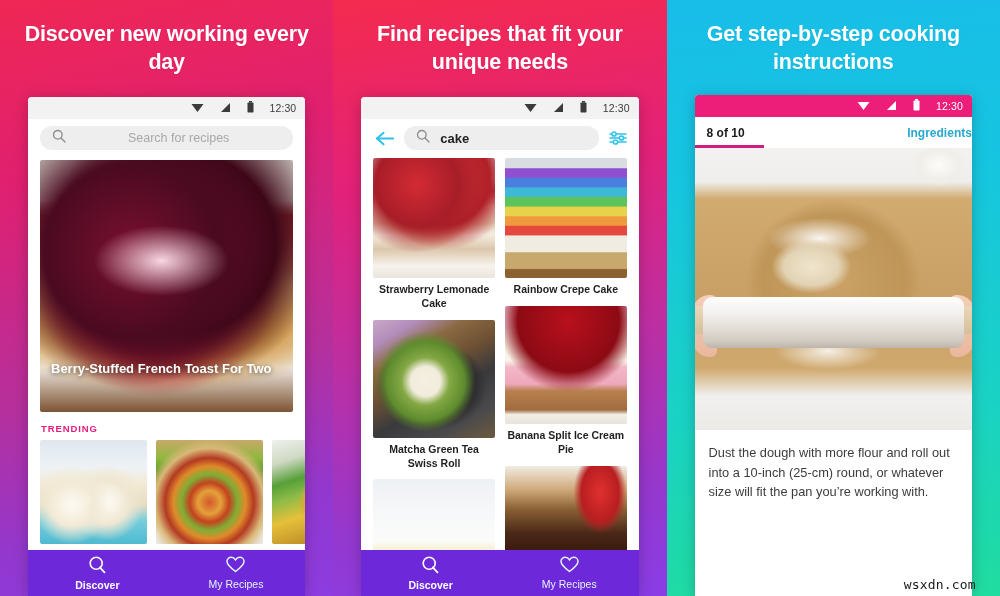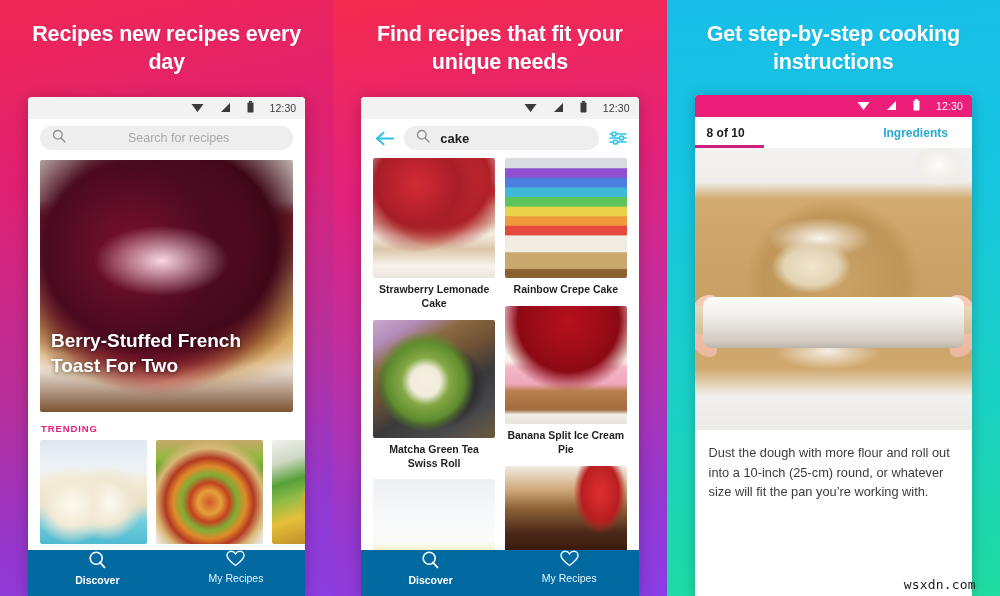--- a/index.html
+++ b/index.html
@@ -64,54 +64,54 @@
 
   
   .p1-body { flex: 1 1 auto; overflow: hidden; background: #fff; padding: 0 12px; }
   .hero {
     position: relative; width: 100%; height: 252px; border-radius: 2px; overflow: hidden;
     margin-top: 2px;
   }
   .hero-img { position: absolute; inset: 0; }
   .hero-title {
     position: absolute; left: 11px; right: 14px; bottom: 34px;
-    color: #fff; font-size: 19px; font-weight: bold; line-height: 1.28;
+    color: #fff; font-size: 13px; font-weight: bold; line-height: 1.28;
     text-shadow: 0 1px 5px rgba(0,0,0,0.55);
   }
   .trending {
     color: #e8197e; font-size: 9.5px; font-weight: bold; letter-spacing: 0.9px;
     margin: 11px 0 6px 1px;
   }
   .trend-row { display: flex; gap: 9px; }
   .trend-card { width: 107px; height: 104px; border-radius: 2px; overflow: hidden; flex: 0 0 auto; position: relative; }
 
   
   .bottomnav {
-    flex: 0 0 46px; height: 46px; background: #0369a1;
-    display: flex; 
+    flex: 0 0 46px; height: 46px; background: #6d28d9;
+    display: flex; align-items: center;
   }
   .navitem { flex: 1; display: flex; flex-direction: column; align-items: center; gap: 1px; cursor: pointer; }
   .navlabel { font-size: 10.5px; color: #ffffff; }
   .navitem.active .navlabel { font-weight: bold; }
   .navitem:not(.active) .navlabel { color: #e3f6fd; }
 
   
   .p2-body { flex: 1 1 auto; overflow: hidden; background: #fff; padding: 0 12px; }
   .grid { display: flex; gap: 10px; }
   .col { flex: 1 1 0; display: flex; flex-direction: column; }
   .rcard { margin-bottom: 9px; }
   .rthumb { width: 100%; height: 120px; border-radius: 2px; overflow: hidden; position: relative; }
   .rthumb.tall { height: 118px; }
   .rtitle { font-size: 10.5px; font-weight: bold; color: #1f1f1f; line-height: 1.32; margin-top: 5px; text-align: center; }
 
   
   .step-head {
     flex: 0 0 auto; background: #fff;
     display: flex; align-items: center; justify-content: space-between;
-    padding: 9px 24px 8px 12px;
+    padding: 9px 0 8px 12px;
     position: relative;
   }
   .step-count { font-size: 12px; font-weight: bold; color: #1c1c1c; }
   .step-ingredients { font-size: 12px; font-weight: bold; color: #2aa8cf; cursor: pointer; }
   .step-progress { position: absolute; left: 0; bottom: 0; height: 3px; width: 25%; background: #cf1f81; }
   .step-img { flex: 0 0 auto; width: 100%; height: 282px; position: relative; overflow: hidden; }
   .step-text {
     flex: 1 1 auto; background: #fff; padding: 13px 14px 0 14px;
     font-size: 12.8px; line-height: 1.54; color: #3c3c3c;
   }
@@ -226,21 +226,21 @@
   }
   .hand-l { left: -1%; }
   .hand-r { right: -1%; border-radius: 6px 18px 18px 6px; }
 </style>
 </head>
 <body>
 
 <div class="stage">
 
   <div class="panel panel-1">
-    <div class="headline">Recipes new recipes every day</div>
+    <div class="headline">Discover new working every day</div>
 
     <div class="phone">
 
       <div class="statusbar">
         <span class="sb-ico">
           <svg width="13" height="11" viewBox="0 0 13 11">
               <polygon points="0.5,2 12.5,2 6.5,10" fill="#3b3b3b"></polygon>
             </svg>
         </span>
         <span class="sb-ico">

